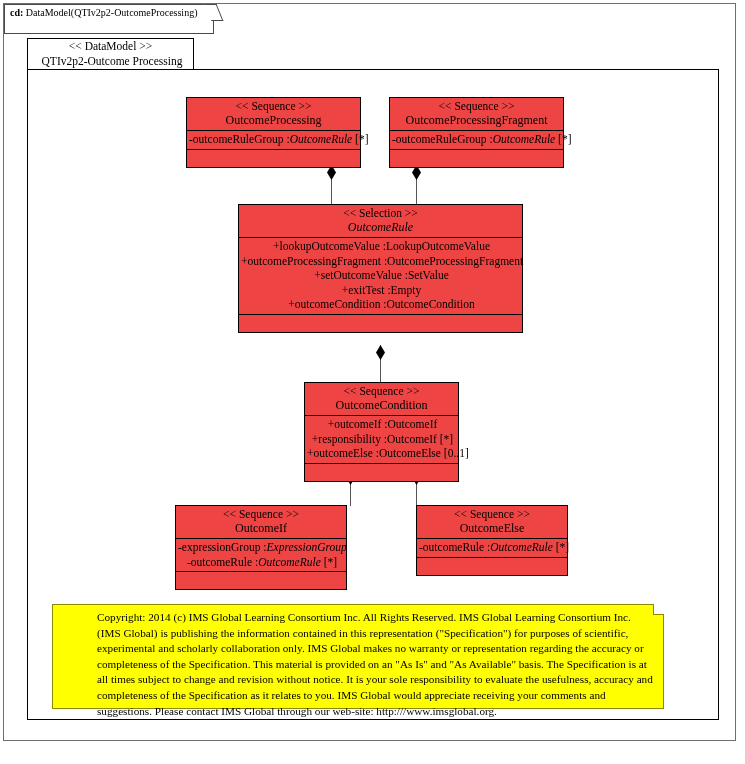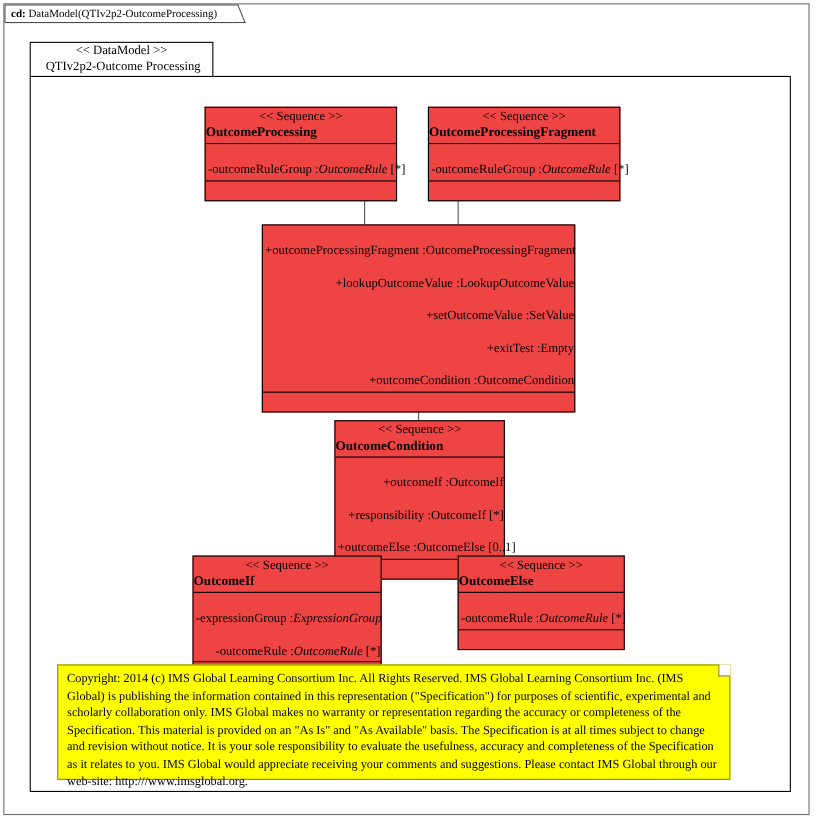--- a/index.html
+++ b/index.html
@@ -25,21 +25,21 @@
     border: 1px solid #6e6e6e;
     background: #ffffff;
     box-sizing: border-box;
   }
 
   
   #diagram-title-tab {
     position: absolute;
     left: 4px;
     top: 4px;
-    height: 17px;
+    height: 30px;
     padding: 0 16px 0 5px;
     border: 1px solid #4a4a4a;
     background: #ffffff;
     font-size: 10px;
     line-height: 15px;
     color: #000000;
     white-space: nowrap;
     box-sizing: border-box;
   }
   #diagram-title-tab .kind {
@@ -111,41 +111,40 @@
     padding: 1px 0 2px 0;
   }
   .uml-stereotype {
     text-align: center;
     font-size: 11.5px;
     line-height: 14px;
     color: #000000;
     white-space: nowrap;
   }
   .uml-name {
-    text-align: left;
+    text-align: center;
     font-size: 12px;
     line-height: 15px;
-    font-weight: bold;
+    font-weight: normal;
     color: #000000;
     white-space: nowrap;
   }
   .uml-name.abstract {
     font-style: italic;
   }
   .uml-attrs {
     border-bottom: 1px solid #000000;
     padding: 1px 0 2px 2px;
   }
   .uml-attr {
     font-size: 11.5px;
     line-height: 14.5px;
     color: #000000;
     white-space: nowrap;
-    text-align: right;
-    margin-top: 15px;
+    text-align: center;
   }
   .uml-attr .atype {
     font-style: italic;
   }
   .uml-ops {
     min-height: 17px;
   }
 
   
   .conn-line {
@@ -186,20 +185,21 @@
     background: #ffffff;
     border-left: 1px solid #8a8a00;
     border-bottom: 1px solid #8a8a00;
     box-sizing: border-box;
   }
   #copyright-note .note-text {
     font-size: 11.2px;
     line-height: 15.6px;
     color: #000000;
     text-align: left;
+    margin-left: 36px;
   }
 </style>
 </head>
 <body>
 
 <div id="diagram-frame"></div>
 
 <div id="diagram-title-tab">
   <span class="kind">cd:</span>
   <span>DataModel(QTIv2p2-OutcomeProcessing)</span>
@@ -241,23 +241,27 @@
     <div class="uml-stereotype">&lt;&lt; Sequence &gt;&gt;</div>
     <div class="uml-name">OutcomeProcessingFragment</div>
   </div>
   <div class="uml-attrs">
     <div class="uml-attr"><span>-</span><span>outcomeRuleGroup</span><span>  :</span><span class="atype">OutcomeRule</span><span> [*]</span></div>
   </div>
   <div class="uml-ops"></div>
 </div>
 
 <div class="uml-class" style="left:238px; top:204px; width:285px;">
-  <div class="uml-attrs">
+  <div class="uml-head">
+    <div class="uml-stereotype">&lt;&lt; Selection  &gt;&gt;</div>
+    <div class="uml-name abstract">OutcomeRule</div>
+  </div>
+  <div class="uml-attrs">
+    <div class="uml-attr"><span>+</span><span>lookupOutcomeValue</span><span>  :</span><span>LookupOutcomeValue</span></div>
     <div class="uml-attr"><span>+</span><span>outcomeProcessingFragment</span><span>   :</span><span>OutcomeProcessingFragment</span></div>
-    <div class="uml-attr"><span>+</span><span>lookupOutcomeValue</span><span>  :</span><span>LookupOutcomeValue</span></div>
     <div class="uml-attr"><span>+</span><span>setOutcomeValue</span><span>  :</span><span>SetValue</span></div>
     <div class="uml-attr"><span>+</span><span>exitTest</span><span>  :</span><span>Empty</span></div>
     <div class="uml-attr"><span>+</span><span>outcomeCondition</span><span>  :</span><span>OutcomeCondition</span></div>
   </div>
   <div class="uml-ops"></div>
 </div>
 
 <div class="uml-class" style="left:304px; top:382px; width:155px;">
   <div class="uml-head">
     <div class="uml-stereotype">&lt;&lt; Sequence &gt;&gt;</div>

